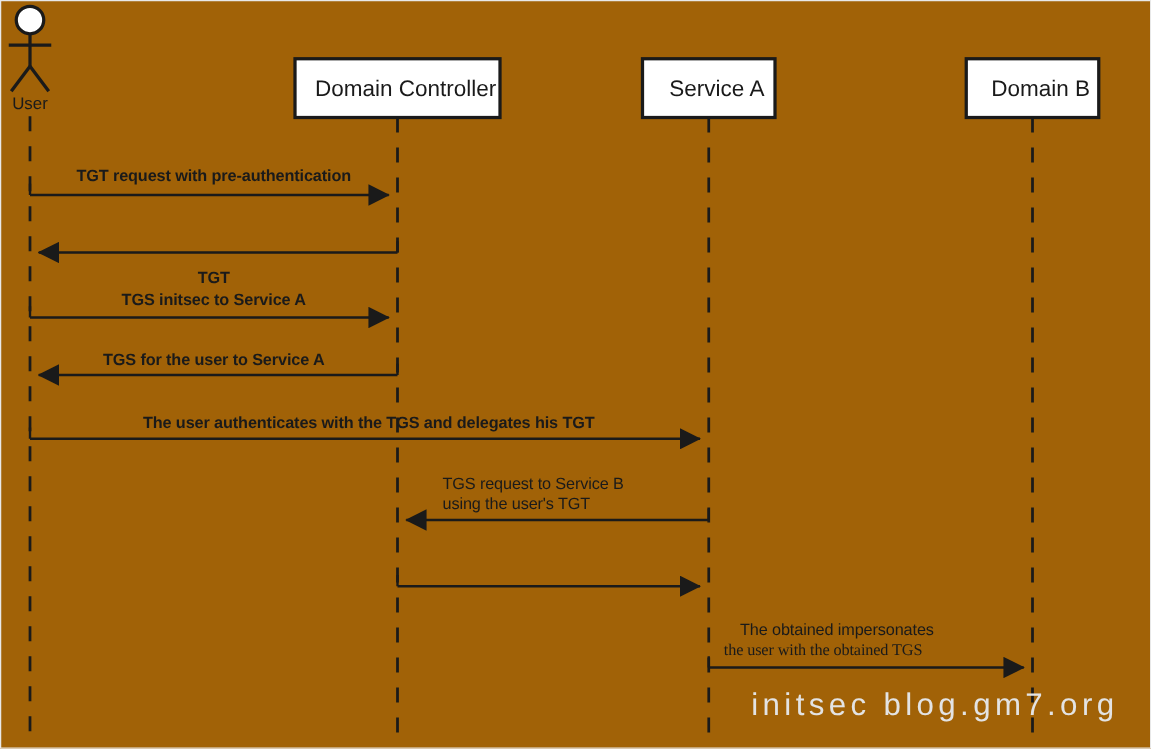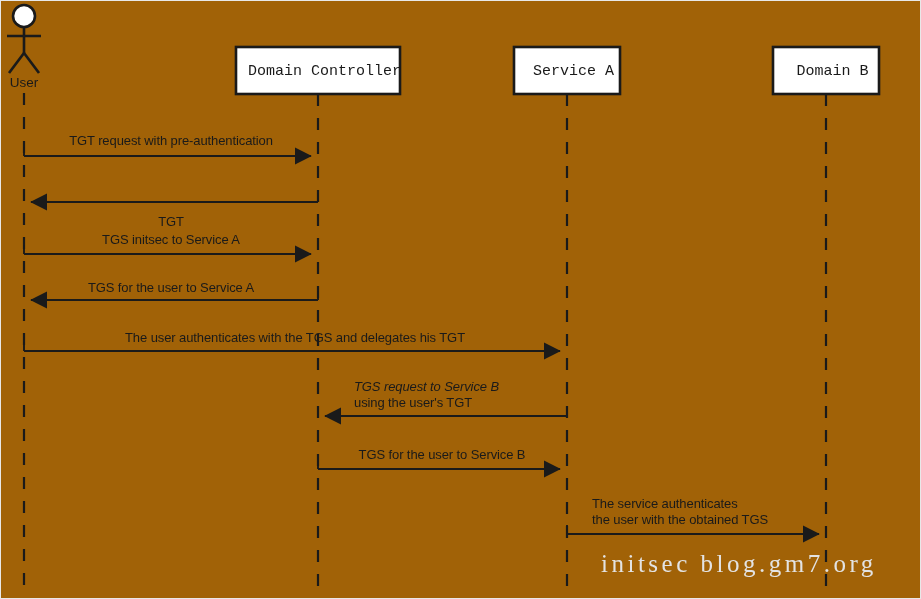--- a/index.html
+++ b/index.html
@@ -29,41 +29,42 @@
     font-family: "Liberation Sans", sans-serif;
     font-size: 13px;
     color: #1a1a1a;
     white-space: pre;
     line-height: 15px;
     letter-spacing: -0.1px;
   }
   .lbl-center {
     text-align: left;
     transform: translateX(-50%);
+    font-weight: bold;
   }
   .box-label {
     position: absolute;
-    font-family: Liberation Mono, monospace;
-    font-size: 15px;
+    font-family: Liberation Sans, sans-serif;
+    font-size: 18px;
     color: #1a1a1a;
     white-space: nowrap;
     transform: translate(-50%, -50%);
     padding-left: 13px;
   }
   .actor-label {
     position: absolute;
     font-family: "Liberation Sans", sans-serif;
     font-size: 13.5px;
     color: #1a1a1a;
     white-space: nowrap;
     transform: translateX(-50%);
   }
   #watermark {
     position: absolute;
-    font-family: Liberation Serif, serif;
+    font-family: Liberation Sans, sans-serif;
     font-size: 25px;
     color: #e3e3e3;
     letter-spacing: 3.5px;
     white-space: nowrap;
     user-select: none;
     text-align: center;
   }
 </style>
 </head>
 <body>
@@ -151,23 +152,22 @@
   <div class="lbl lbl-center" style="left:170px; top:132px;">TGT request with pre-authentication</div>
 
   <div class="lbl lbl-center" style="left:170px; top:180px;margin-top:33px;">TGT</div>
 
   <div class="lbl lbl-center" style="left:170px; top:231px;">TGS initsec to Service A</div>
 
   <div class="lbl lbl-center" style="left:170px; top:279px;">TGS for the user to Service A</div>
 
   <div class="lbl lbl-center" style="left:294px; top:329px;">The user authenticates with the TGS and delegates his TGT</div>
 
-  <div class="lbl" style="left:353px; top:378px;font-style:italic;">TGS request to Service B</div>
+  <div class="lbl" style="left:353px; top:378px;">TGS request to Service B</div>
   <div class="lbl" style="left:353px; top:394px;text-align:right;">using the user's TGT</div>
 
-  <div class="lbl lbl-center" style="left:441px; top:446px;">TGS for the user to Service B</div>
 
-  <div class="lbl" style="left:591px; top:495px;">The service authenticates</div>
-  <div class="lbl" style="left:591px; top:511px;">the user with the obtained TGS</div>
+  <div class="lbl" style="left:591px; top:495px;">The obtained impersonates</div>
+  <div class="lbl" style="left:578px; top:511px;font-family:Liberation Serif, serif;">the user with the obtained TGS</div>
 
   <div id="watermark" style="left:600px; top:549px;">initsec blog.gm7.org</div>
 
 </div>
 
 </body></html>

